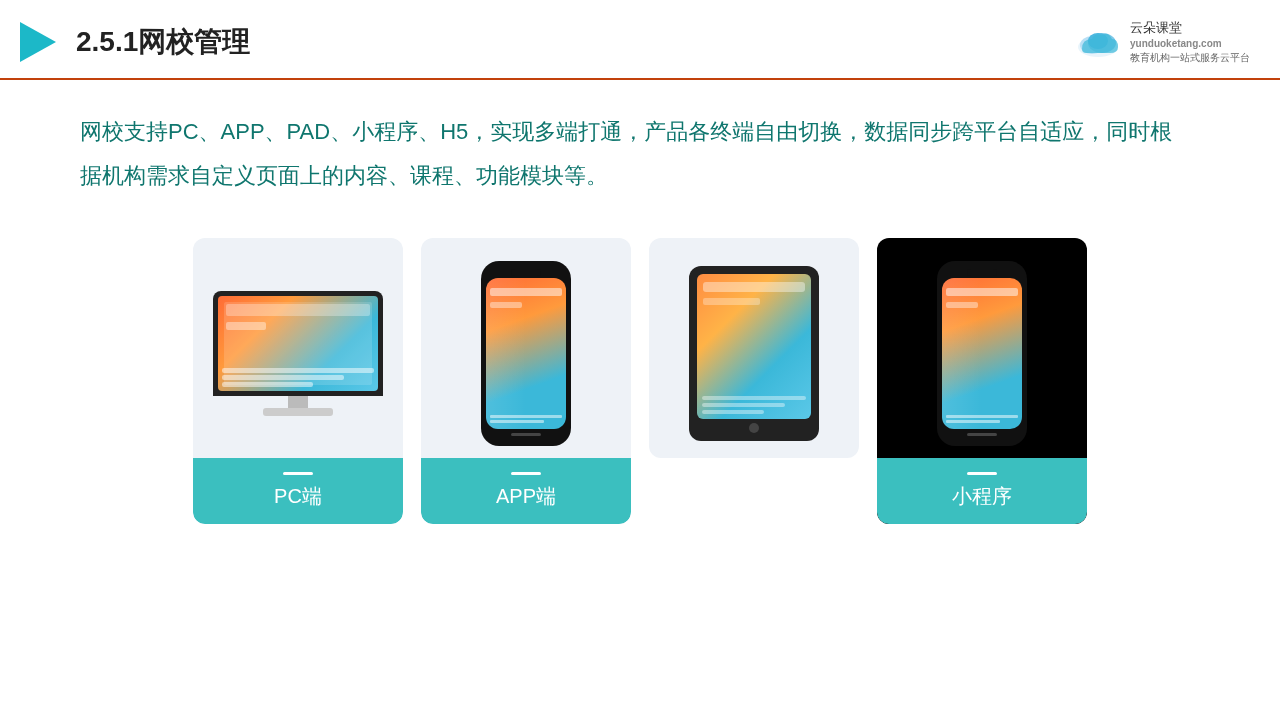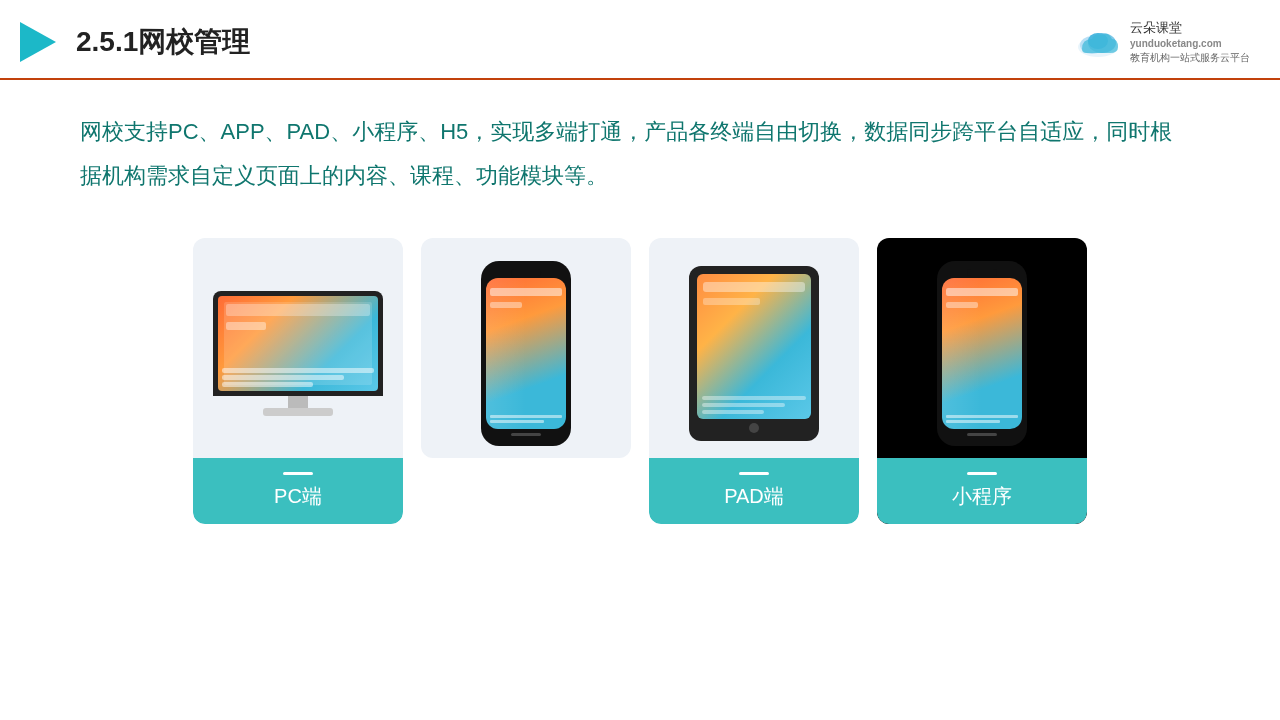--- a/index.html
+++ b/index.html
@@ -341,40 +341,40 @@
           <div style="position:absolute;top:10px;left:4px;right:4px;height:8px;background:rgba(255,255,255,0.5);border-radius:2px;"></div>
           <div style="position:absolute;top:24px;left:4px;width:40%;height:6px;background:rgba(255,255,255,0.4);border-radius:2px;"></div>
           <div class="phone-mini-rows">
             <div class="phone-mini-row"></div>
             <div class="phone-mini-row" style="width:75%"></div>
           </div>
         </div>
         <div class="phone-home-bar"></div>
       </div>
     </div>
+    <div class="card-label label-teal">
+      <div class="divider-line"></div>
+      <span>APP端</span>
+    </div>
   </div>
 
   <div class="card" style="background:#eef2f7;">
     <div class="card-image-area">
       <div class="tablet-mockup">
         <div class="tablet-screen">
           <div style="position:absolute;top:8px;left:6px;right:6px;height:10px;background:rgba(255,255,255,0.4);border-radius:3px;"></div>
           <div style="position:absolute;top:24px;left:6px;width:50%;height:7px;background:rgba(255,255,255,0.3);border-radius:2px;"></div>
           <div class="tablet-screen-rows">
             <div class="tablet-row"></div>
             <div class="tablet-row" style="width:80%"></div>
             <div class="tablet-row" style="width:60%"></div>
           </div>
         </div>
         <div class="tablet-home-button"></div>
       </div>
-    </div>
-    <div class="card-label label-teal">
-      <div class="divider-line"></div>
-      <span>PAD端</span>
     </div>
   </div>
 
   <div class="card" style="background:#000000;">
     <div class="card-image-area">
       <div class="phone-mockup">
         <div class="phone-notch"></div>
         <div class="phone-screen">
           <div class="phone-screen-detail"></div>
           <div style="position:absolute;top:10px;left:4px;right:4px;height:8px;background:rgba(255,255,255,0.5);border-radius:2px;"></div>

